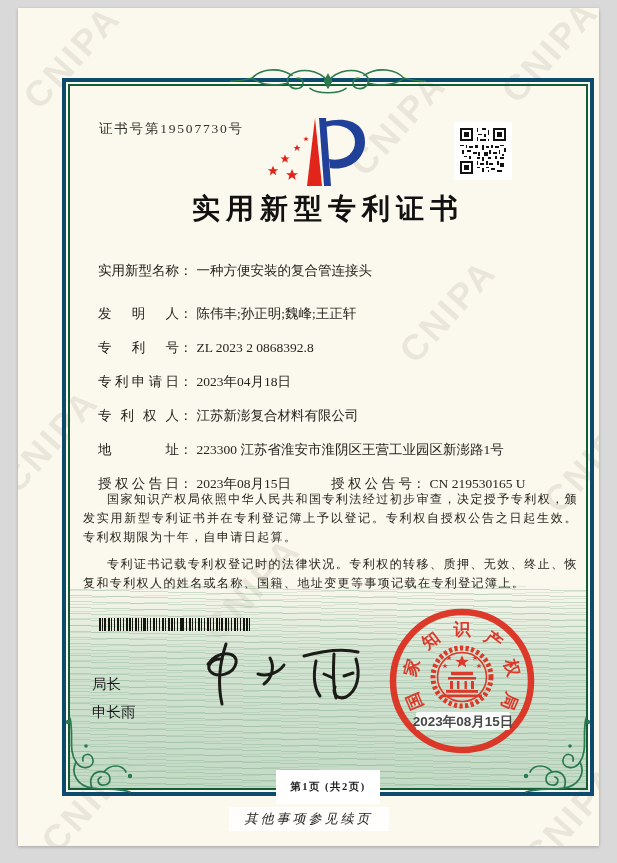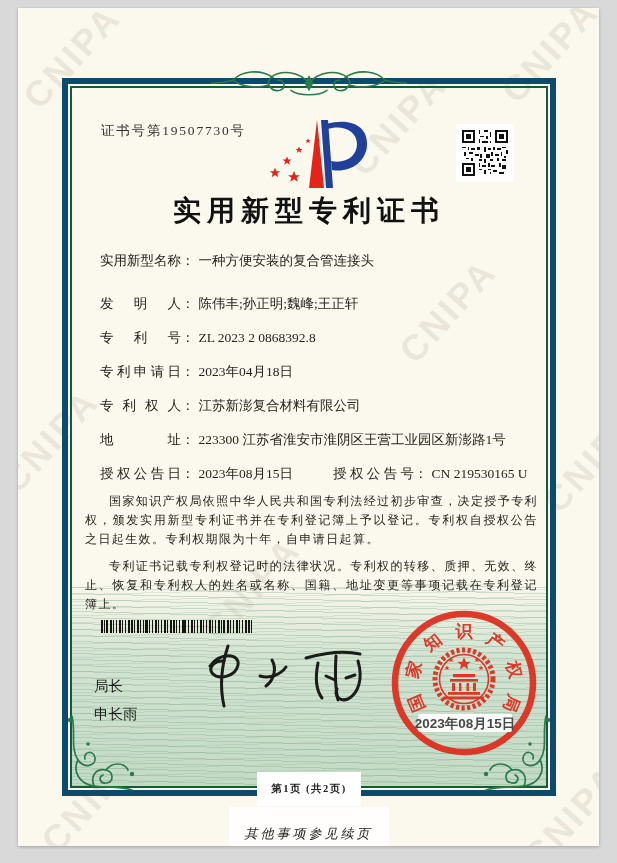--- a/index.html
+++ b/index.html
@@ -8,22 +8,22 @@
   .paper {
     position:absolute; left:18px; top:8px; width:581px; height:838px;
     background:#fbf8ee; overflow:hidden; box-shadow:0 1px 3px rgba(0,0,0,.25);
   }
   .wm {
     position:absolute; font-family:"Liberation Sans",sans-serif; font-weight:bold;
     font-size:36px; letter-spacing:3px; color:rgba(125,115,85,.13);
     transform:rotate(-48deg); white-space:nowrap; pointer-events:none;
   }
   .frame {
-    position:absolute; left:44px; top:70px; width:494px; height:718px;
-    border:6px solid #0c4a6e;
+    position:absolute; left:44px; top:70px; width:532px; height:718px;
+    border:4px solid #0c4a6e;
   }
   .frame-inner {
     position:absolute; inset:2px; border:2.5px solid #145c37;
   }
   .green-zone {
     position:absolute; left:4px; right:4px; bottom:4px; height:202px; z-index:0;
     background:
       repeating-linear-gradient(1.5deg, rgba(110,160,122,.30) 0 1px, transparent 1px 6px),
       repeating-linear-gradient(-1.5deg, rgba(110,160,122,.18) 0 1px, transparent 1px 7px),
       linear-gradient(to bottom, rgba(199,221,201,0) 0, rgba(199,221,201,.75) 70px, rgba(189,215,193,.9) 100%);
@@ -33,21 +33,21 @@
   .corner-flourish.left { left:-6px; }
   .corner-flourish.right { right:-6px; transform:scaleX(-1); }
 
   .cert-no { position:absolute; left:33px; top:38px; font-size:13.5px; letter-spacing:1.8px; color:#33332e; z-index:1; }
   .logo { position:absolute; left:194px; top:30px; z-index:1; }
   .qr-box { position:absolute; left:388px; top:40px; width:58px; height:58px; background:#fff; z-index:1;
             display:flex; align-items:center; justify-content:center; }
   .title { position:absolute; left:0; right:0; top:108px; text-align:center; font-size:28px; font-weight:bold;
            letter-spacing:6px; color:#111; z-index:1; }
 
-  .fields { position:absolute; left:32px; top:168px; right:16px; z-index:1; font-size:13.5px; color:#26251f; }
+  .fields { position:absolute; left:32px; top:180px; right:16px; z-index:1; font-size:13.5px; color:#26251f; }
   .field-row { margin-bottom:16px; line-height:18px; white-space:nowrap; }
   .field-row.gap-big { margin-bottom:25px; }
   .flabel { display:inline-block; width:81px; text-align:justify; text-align-last:justify; vertical-align:bottom; }
   .fvalue { margin-left:4px; }
   .pair2 { margin-left:40px; }
 
   .legal { position:absolute; left:17px; right:12px; top:408px; z-index:1;
            font-size:12px; line-height:19px; color:#26251f; 
            letter-spacing:1.4px; text-align:justify; }
   .legal p { text-indent:2em; margin-bottom:8px; }
@@ -59,21 +59,21 @@
       repeating-linear-gradient(90deg,transparent 0 5px,#15150f 5px 6px,transparent 6px 13px);
   }
   .signer { position:absolute; left:26px; top:588px; z-index:1; font-family:"Liberation Sans",sans-serif;
             font-size:14.5px; color:#1c1c1c; line-height:28px; }
   .signature { position:absolute; left:120px; top:552px; z-index:1; }
   .seal { position:absolute; left:321px; top:524px; z-index:3; }
   .page-info { position:absolute; left:0; right:0; top:688px; text-align:center; z-index:2; }
   .page-info span { display:inline-block; background:#fff; padding:10px 14px; font-size:10.5px; font-weight:bold;
                     letter-spacing:1.5px; color:#222; }
   .foot-note { position:absolute; left:0; right:0; top:799px; text-align:center; z-index:1; }
-  .foot-note span { display:inline-block; background:rgba(255,255,255,.85); padding:18px 16px; font-size:13px;
+  .foot-note span { display:inline-block; background:rgba(255,255,255,.85); padding:3px 16px; font-size:13px;
                     font-style:italic; letter-spacing:3px; color:#26251f;text-align:right; }
 </style>
 </head>
 <body>
 
 <div class="paper">
 
   <span class="wm" style="left:-8px;top:28px">CNIPA</span>
   <span class="wm" style="left:470px;top:22px">CNIPA</span>
   <span class="wm" style="left:318px;top:95px">CNIPA</span>

